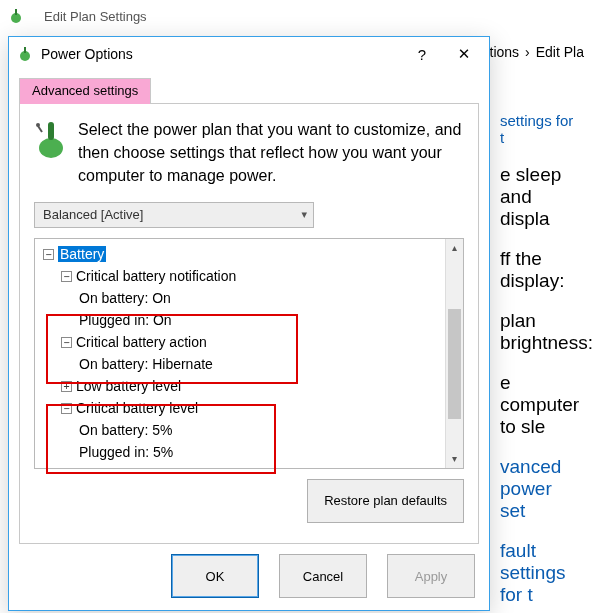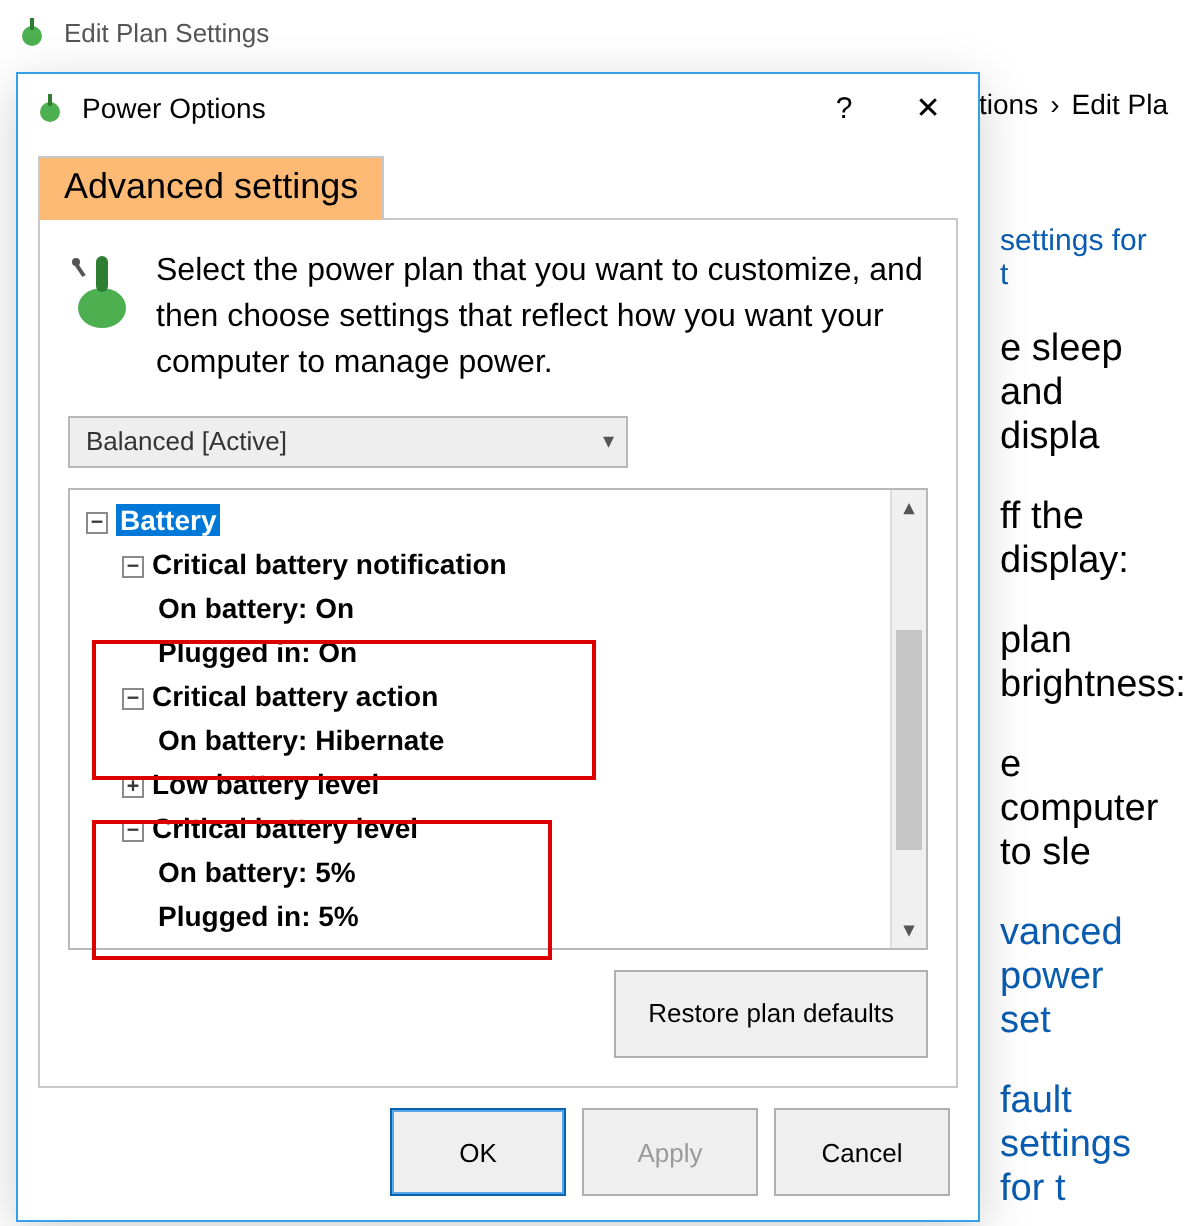--- a/index.html
+++ b/index.html
@@ -1,47 +1,47 @@
 <!DOCTYPE html>
 <html><head>
 <meta charset="utf-8">
 <style>
   * { box-sizing: border-box; font-family: "Segoe UI", Tahoma, sans-serif; }
   body { margin: 0; width: 600px; height: 613px; background: #fff; overflow: hidden; position: relative; font-size: 14px; color: #000; }
 
   
   .parent-window { position: absolute; inset: 0; }
-  .parent-titlebar { height: 32px; display: flex; align-items: center; padding: 0 8px; gap: 8px; color: #555; font-size: 13px; }
+  .parent-titlebar { height: 32px; display: flex; align-items: center; padding: 0 8px; gap: 20px; color: #555; font-size: 13px; }
   .parent-titlebar .icn { width:16px; height:16px; }
   .parent-toolbar { height: 40px; display: flex; align-items: center; padding: 0 16px; gap: 16px; color: #333; }
   .back-arrow { font-size: 18px; color: #555; }
   .parent-breadcrumb { margin-left: auto; display: flex; align-items: center; gap:6px; font-size: 14px; color:#000; }
   .parent-body { padding: 20px 20px 20px 500px; } 
   .parent-body h2 { color:#0a5cb0; font-weight:400; font-size:15px; margin:20px 0 6px; }
   .parent-body .line { margin: 18px 0; font-size:19px; }
   .linklike { color:#0a5cb0; }
 
   
   .dialog { position:absolute; left:8px; top:36px; width:482px; height:575px; background:#fff; border:1px solid #37a0e8; box-shadow:0 6px 24px rgba(0,0,0,.18); display:flex; flex-direction:column; }
   .dlg-titlebar { height:34px; display:flex; align-items:center; padding:0 8px; gap:8px; }
   .dlg-titlebar .title { font-size:14px; color:#000; }
   .dlg-titlebar .spacer{flex:1}
   .dlg-titlebar .wbtn { width:34px; height:34px; display:flex; align-items:center; justify-content:center; font-size:15px; color:#000;}
   .dlg-client { flex:1; padding: 6px 10px 0 10px; display:flex; flex-direction:column; }
 
   .tabstrip { display:flex; }
-  .tab { border:1px solid #c8c8c8; border-bottom:none; padding:4px 12px 6px; font-size:18px; background:#fdba74; position:relative; top:1px; z-index:2;}
+  .tab { border:1px solid #c8c8c8; border-bottom:none; padding:4px 12px 6px; font-size:13px; background:#f9a8d4; position:relative; top:1px; z-index:2;}
   .tabpage { border:1px solid #c8c8c8; flex:1; padding:14px 14px 10px; display:flex; flex-direction:column; background:#fff;}
 
   .intro { display:flex; gap:10px; }
   .intro-text { font-size:16px; line-height:1.45; }
   .plan-combo { margin-top:14px; height:26px; width:280px; border:1px solid #b8b8b8; background:#eee; display:flex; align-items:center; padding:0 6px 0 8px; font-size:13px; color:#333; position:relative;}
   .plan-combo .chev { margin-left:auto; font-size:11px; color:#555;}
 
-  .tree-wrap { margin-top:10px; border:1px solid #b8b8b8; height:231px; display:flex; position:relative;font-weight:bold; }
+  .tree-wrap { margin-top:10px; border:1px solid #b8b8b8; height:231px; display:flex; position:relative; }
   .tree { flex:1; overflow:hidden; padding:4px 2px 4px 2px; font-size:14px; line-height:22px;}
   .tree ul { list-style:none; margin:0; padding-left:18px;}
   .tree > ul { padding-left:6px; }
   .tree li { white-space:nowrap; }
   .expander { display:inline-flex; width:11px; height:11px; border:1px solid #8a8a8a; align-items:center; justify-content:center; font-size:10px; line-height:1; margin-right:4px; color:#3a3a3a; background:#fff; position:relative; top:-1px; font-family:monospace;}
   .node-label { }
   .node-sel { background:#0078d7; color:#fff; padding:0 2px;}
   .valsep::after{content:": ";}
   .val-link { color:#000000; }
   .scroll { width:18px; background:#f0f0f0; border-left:1px solid #ddd; position:relative;}
@@ -50,21 +50,21 @@
 
   .hl { position:absolute; border:2px solid #d00; pointer-events:none; }
   .hl1 { left:11px; top:75px; width:252px; height:70px; }
   .hl2 { left:11px; top:165px; width:230px; height:70px; }
 
   .restore-row { margin-top:10px; display:flex; justify-content:flex-end;}
   .btn { height:44px; padding:0 16px; border:1px solid #b0b0b0; background:#efefef; font-size:13px; display:inline-flex; align-items:center; justify-content:center; }
   .btn.disabled{ color:#9a9a9a; }
   .btn.default{ border:1px solid #0a64ad; box-shadow:0 0 0 1px #58a6e8 inset;}
 
-  .dlg-footer { padding:10px 14px 12px; display:flex; justify-content:flex-end; gap:8px; }
+  .dlg-footer { padding:10px 14px 12px; display:flex; justify-content:flex-end; gap:20px; }
 
   .power-icon-svg { width:34px; height:42px; flex:none;}
 </style>
 </head>
 <body>
 
 <div class="parent-window">
   <div class="parent-titlebar">
     <span class="icn">
       <svg viewBox="0 0 16 16">
@@ -172,16 +172,16 @@
       </div>
 
       <div class="restore-row">
         <div class="btn">Restore plan defaults</div>
       </div>
     </div>
   </div>
 
   <div class="dlg-footer">
     <div class="btn default" style="width:88px">OK</div>
+    <div class="btn" style="width:88px">Cancel</div>
     <div class="btn disabled" style="width:88px">Apply</div>
-    <div class="btn" style="width:88px">Cancel</div>
   </div>
 </div>
 
 </body></html>

